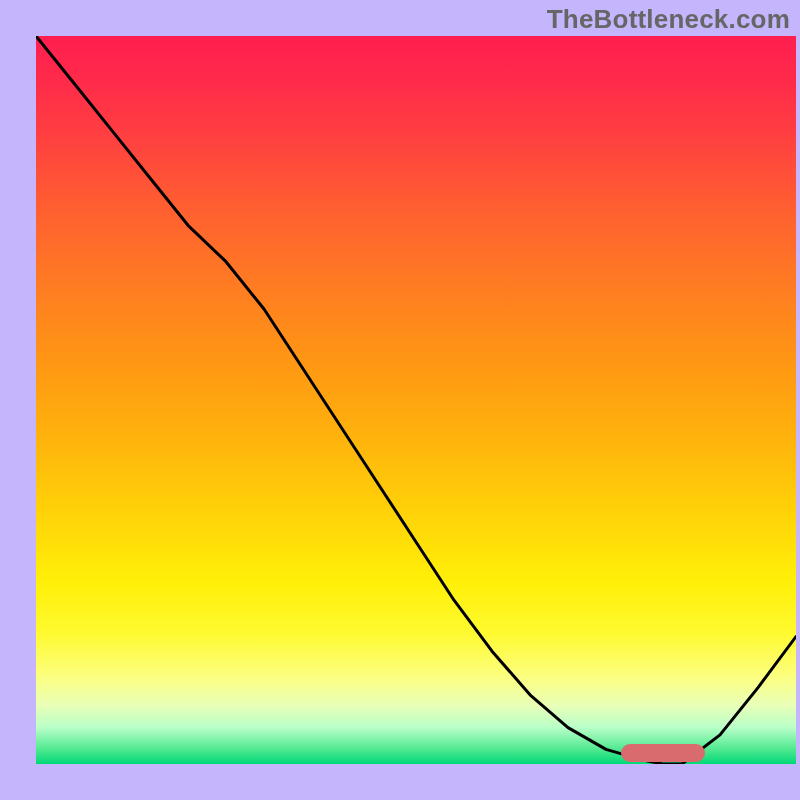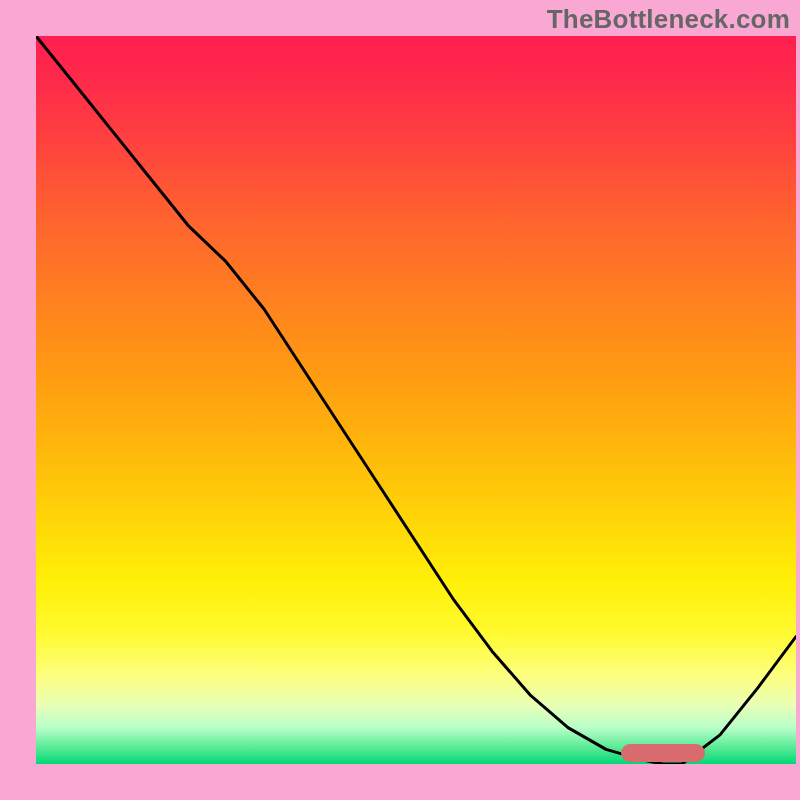--- a/index.html
+++ b/index.html
@@ -1,21 +1,21 @@
 <!DOCTYPE html>
 <html><head>
 <meta charset="utf-8">
 <style>
   * { margin: 0; padding: 0; box-sizing: border-box; }
   html, body { width: 800px; height: 800px; background: #fff; }
   .frame {
     position: relative;
     width: 800px;
     height: 800px;
-    background: #f9a8d4;
+    background: #c4b5fd;
   }
   .watermark {
     position: absolute;
     top: 4px;
     right: 10px;
     font-family: Arial, Helvetica, sans-serif;
     font-size: 26px;
     font-weight: 600;
     color: #666;
     letter-spacing: 0.2px;

